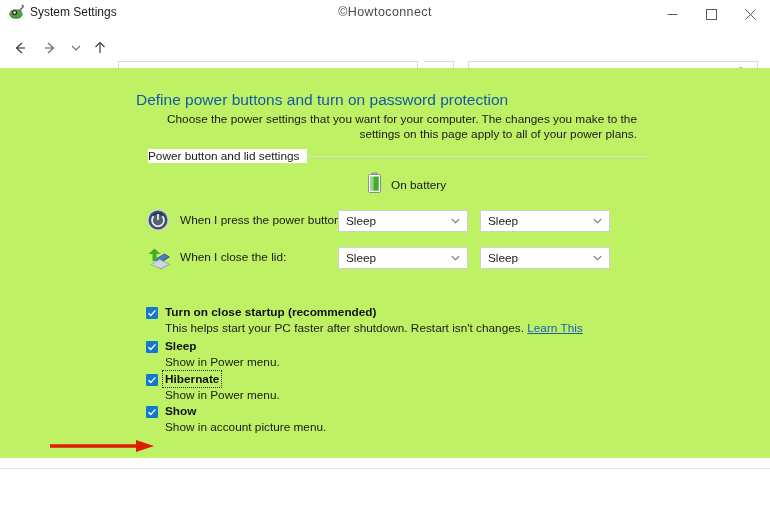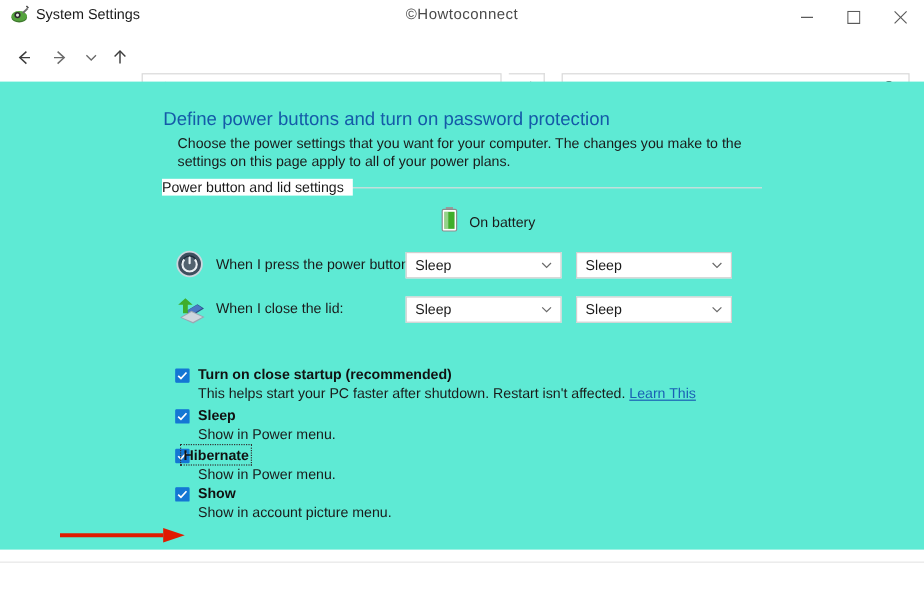--- a/index.html
+++ b/index.html
@@ -157,42 +157,43 @@
     right: 6px; top: 4px;
     width: 16px; height: 16px;
     color: #4a4a4a;
   }
 
   
   .content {
     position: absolute;
     left: 0; top: 68px;
     width: 770px; height: 390px;
-    background: #5eead4;
+    background: #bef264;
   }
   .page-title {
     position: absolute;
     left: 136px; top: 23px;
     font-size: 15.5px;
     color: #145aa8;
     white-space: nowrap;
   }
   .page-desc {
     position: absolute;
-    left: 148px; top: 44px;
+    left: 132px; top: 44px;
     width: 505px;
     font-size: 11.8px;
     line-height: 15px;
     color: #1a1a1a;
+    text-align: right;
   }
 
   
   .group {
     position: absolute;
-    left: 135px;
+    left: 148px;
     width: 500px;
     height: 14px;
   }
   .group-label {
     position: absolute;
     left: 0; top: 0;
     font-size: 11.8px;
     color: #1a1a1a;
     background: #fff;
     padding-right: 7px;
@@ -288,21 +289,21 @@
     left: 19px; top: -2px;
     font-size: 11.8px;
     font-weight: bold;
     color: #111111;
     white-space: nowrap;
   }
   .cb-title.focused {
     outline: 1px dotted #333;
     outline-offset: 1px;
     padding: 0 1px;
-    left: 6px;
+    left: 18px;
   }
   .cb-sub {
     position: absolute;
     left: 19px; top: 14px;
     font-size: 11.8px;
     color: #1a1a1a;
     white-space: nowrap;
   }
   .cb-link {
     color: #1a5fb4;
@@ -526,21 +527,21 @@
 
 
   <div class="cbrow" id="cbrow-faststartup">
     <span class="cbox">
       <svg width="10" height="10" viewBox="0 0 10 10">
           <path d="M1.5 5.2 L3.8 7.4 L8.4 2.4" fill="none" stroke="#ffffff" stroke-width="1.4"></path>
         </svg>
     </span>
     <span class="cb-title">Turn on close startup (recommended)</span>
     <span class="cb-sub">
-      <span>This helps start your PC faster after shutdown. Restart isn't affected.</span>
+      <span>This helps start your PC faster after shutdown. Restart isn't changes.</span>
       <a class="cb-link" href="#">Learn This</a>
     </span>
   </div>
 
   <div class="cbrow" id="cbrow-sleep">
     <span class="cbox">
       <svg width="10" height="10" viewBox="0 0 10 10">
           <path d="M1.5 5.2 L3.8 7.4 L8.4 2.4" fill="none" stroke="#ffffff" stroke-width="1.4"></path>
         </svg>
     </span>

